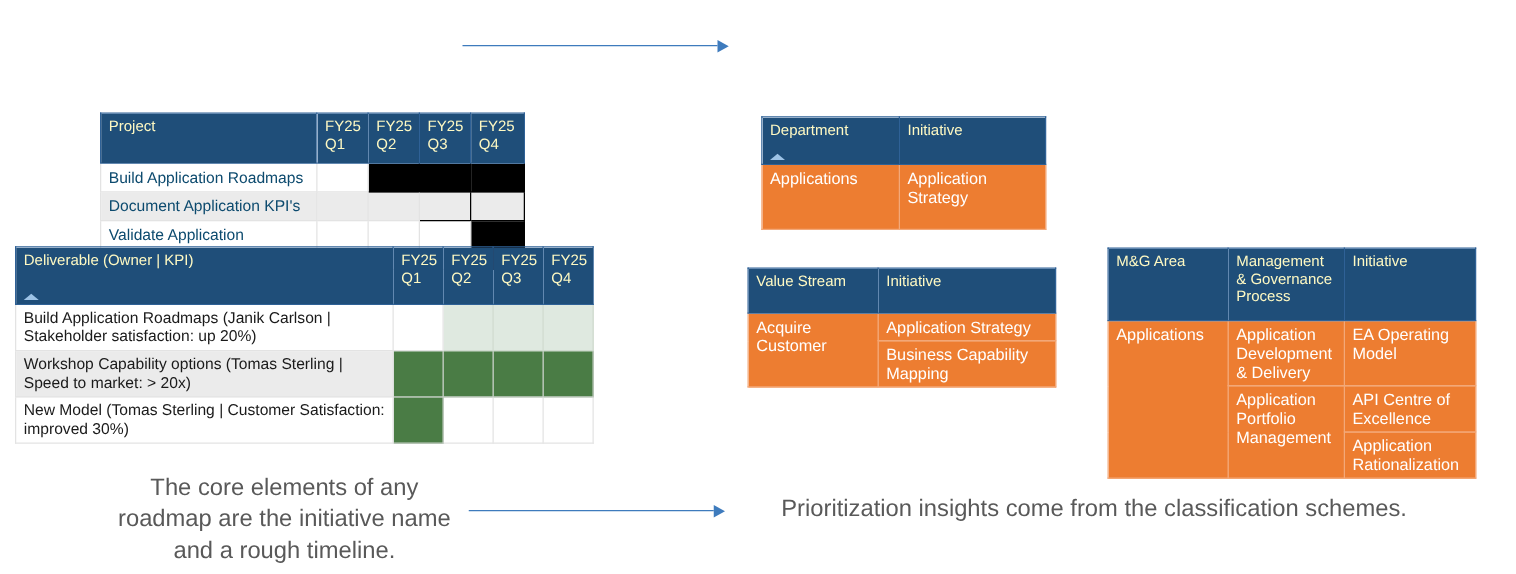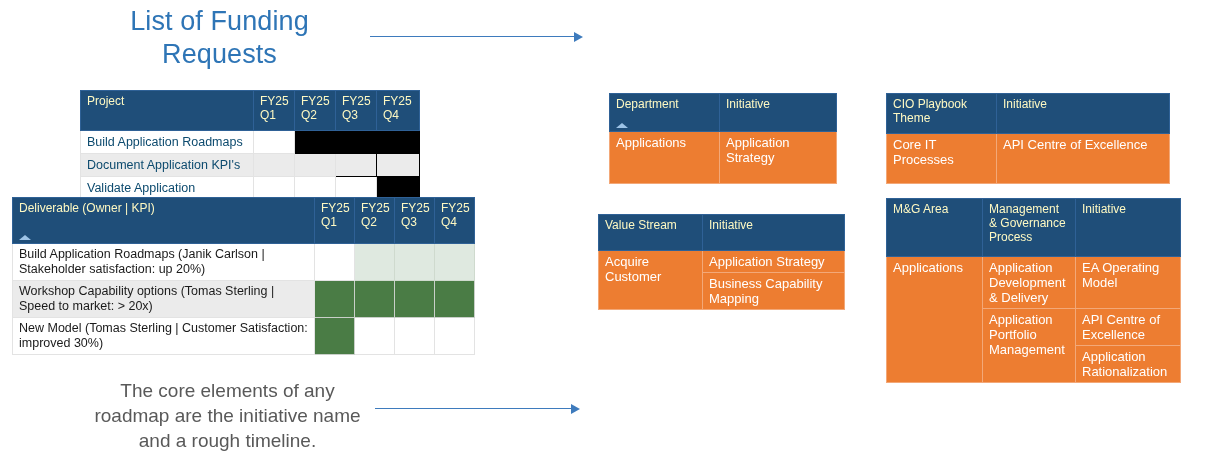--- a/index.html
+++ b/index.html
@@ -114,21 +114,20 @@
   #tbl-department{left:609px;top:93px;width:227px;}
   #tbl-valuestream{left:598px;top:214px;width:246px;}
   #tbl-cio{left:886px;top:93px;width:283px;}
   #tbl-mg{left:886px;top:198px;width:294px;}
 </style>
 </head>
 <body>
 
 <div class="stage">
 
-  <div class="heading" id="heading-left">List of Funding Requests</div>
 
   <div class="arrow" id="arrow-top">
     <div class="shaft"></div>
     <div class="head"></div>
   </div>
   <div class="arrow" id="arrow-bottom">
     <div class="shaft"></div>
     <div class="head"></div>
   </div>
 
@@ -256,38 +255,20 @@
       <tr>
         <td style="height:31px" rowspan="2">Acquire Customer</td>
         <td>Application Strategy</td>
       </tr>
       <tr>
         <td style="height:33px">Business Capability Mapping</td>
       </tr>
     </tbody>
   </table>
 
-  <table class="gtable ctable" id="tbl-cio">
-    <colgroup>
-        <col style="width:110px">
-        <col style="width:173px">
-      </colgroup>
-    <thead>
-      <tr>
-        <th class="hdr navy-edge" style="height:40px">CIO Playbook Theme</th>
-        <th class="hdr navy-edge">Initiative</th>
-      </tr>
-    </thead>
-    <tbody>
-      <tr>
-        <td style="height:50px">Core IT Processes</td>
-        <td>API Centre of Excellence</td>
-      </tr>
-    </tbody>
-  </table>
 
   <table class="gtable ctable" id="tbl-mg">
     <colgroup>
         <col style="width:96px">
         <col style="width:93px">
         <col style="width:105px">
       </colgroup>
     <thead>
       <tr>
         <th class="hdr navy-edge" style="height:58px">M&amp;G Area</th>
@@ -305,14 +286,15 @@
         <td rowspan="2" style="height:30px">Application Portfolio Management</td>
         <td>API Centre of Excellence</td>
       </tr>
       <tr>
         <td style="height:30px">Application Rationalization</td>
       </tr>
     </tbody>
   </table>
 
   <div class="caption" id="caption-left">The core elements of any roadmap are the initiative name and a rough timeline.</div>
+  <div class="caption" id="caption-right">Prioritization insights come from the classification schemes.</div>
 
 </div>
 
 </body></html>

